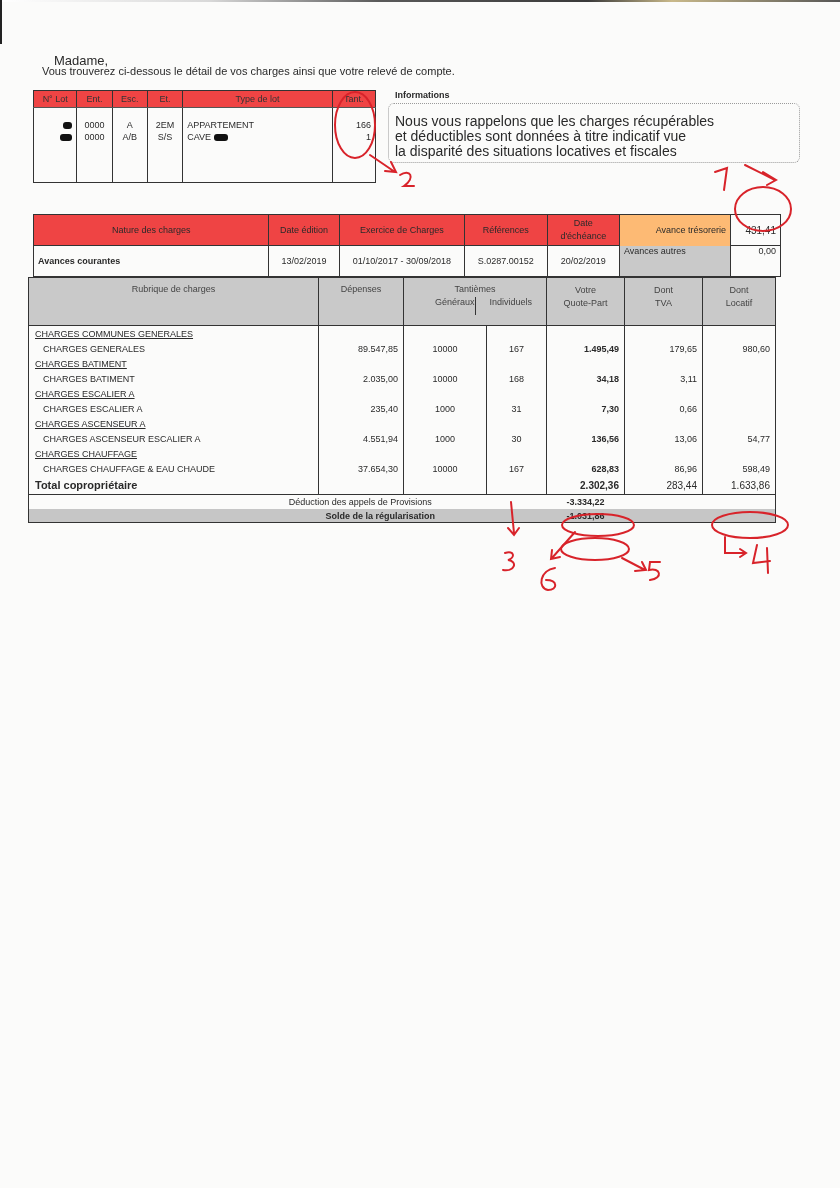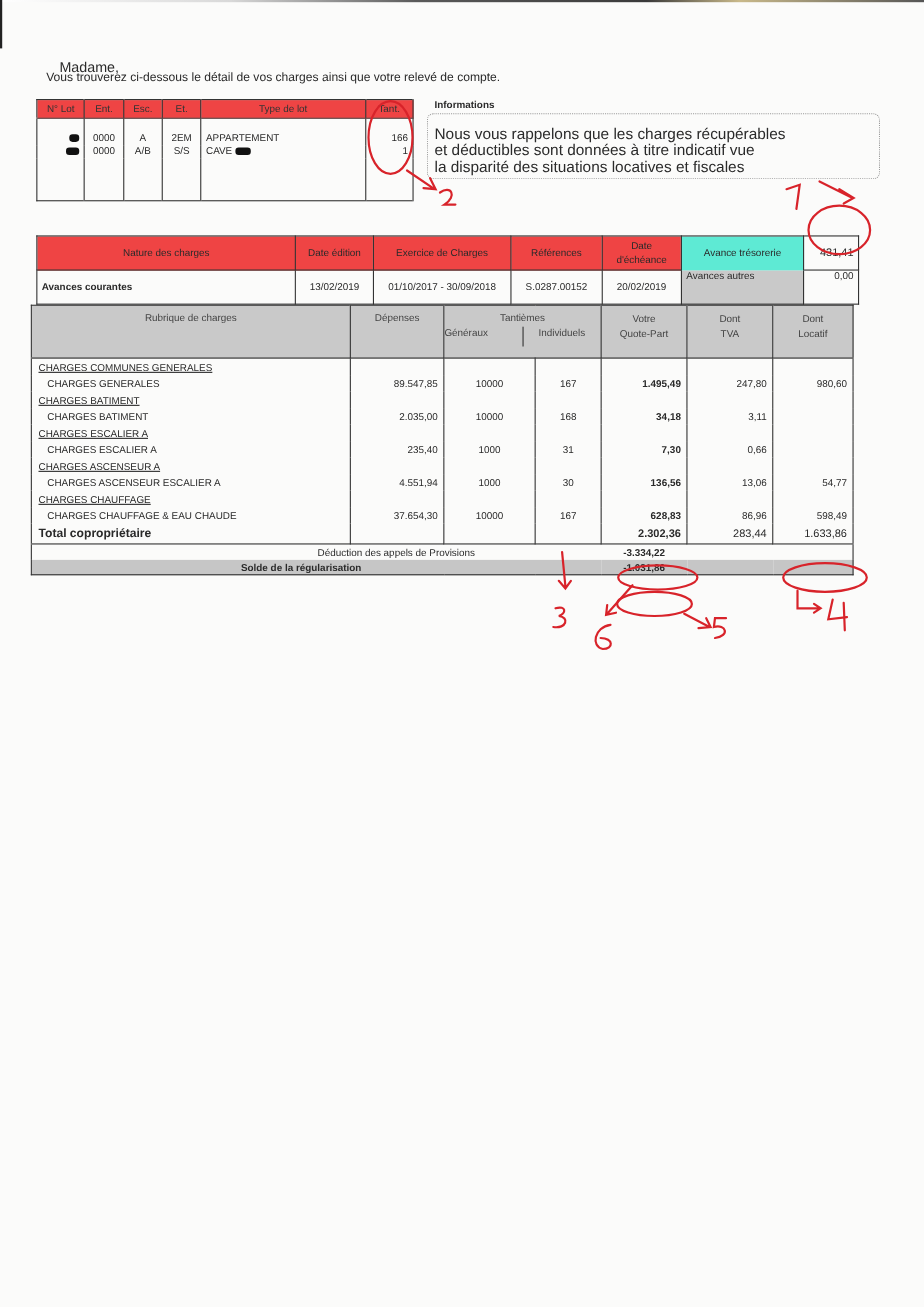--- a/index.html
+++ b/index.html
@@ -24,21 +24,21 @@
   .redact { display: inline-block; background: #111; border-radius: 3px; height: 7px; vertical-align: middle; }
 
   
   .info-title { position: absolute; left: 395px; top: 90px; font-size: 9px; font-weight: bold; }
   .info-box { position: absolute; left: 388px; top: 103px; width: 410px; height: 58px; border: 1px dotted #9a9a9a; border-radius: 6px; }
   .info-line { position: absolute; left: 395px; font-size: 14px; }
 
   
   #summary { left: 33px; top: 194px; width: 748px; border: 1.5px solid #333; margin-top: 20px; }
   #summary td { border: 1px solid #333; text-align: center; height: 30px; padding: 0 4px; }
-  #summary .adv-label { text-align: center; background: #5eead4; border-bottom: none; }
+  #summary .adv-label { text-align: right; background: #fdba74; border-bottom: none; }
   #summary .adv-label2 { text-align: left; background: #c9c9c9; border-top: none; vertical-align: top; }
   #summary .num { text-align: right; }
 
   
   #charges { left: 28px; top: 277px; width: 748px; border: 1.5px solid #333; }
   #charges th { background: #c9c9c9; border-right: 1px solid #333; border-bottom: 1px solid #333; color: #444; height: 40px; vertical-align: top; padding-top: 6px; }
   #charges td { border-right: 1px solid #333; height: 15px; padding: 0 5px; }
   #charges .num { text-align: right; }
   #charges .ctr { text-align: center; }
   #charges .bold { font-weight: bold; }
@@ -137,21 +137,21 @@
   </table>
 
 <table id="charges">
   <tbody>
       <tr>
     <th style="width:287px" rowspan="1">Rubrique de charges</th>
     <th style="width:82px">Dépenses</th>
     <th colspan="2" style="width:126px; padding:0">
       <div style="padding-top:6px">Tantièmes</div>
       <div style="display:flex; margin-top:3px">
-        <div style="flex:1; text-align:left; padding-bottom:8px">Généraux</div>
+        <div style="flex:1; text-align:right; padding-bottom:8px">Généraux</div>
         <div style="flex:1; text-align:center; border-left:1px solid #333; padding-bottom:8px">Individuels</div>
       </div>
     </th>
     <th style="width:75px; line-height:13px"><span>Votre</span><br><span>Quote-Part</span></th>
     <th style="width:75px; line-height:13px"><span>Dont</span><br><span>TVA</span></th>
     <th style="width:70px; line-height:13px; border-right:none"><span>Dont</span><br><span>Locatif</span></th>
   </tr>
 
   <tr>
         <td class="sect">CHARGES COMMUNES GENERALES</td>
@@ -161,21 +161,21 @@
         <td></td>
         <td></td>
         <td style="border-right:none"></td>
       </tr>
   <tr>
     <td class="item">CHARGES GENERALES</td>
     <td class="num">89.547,85</td>
     <td class="ctr">10000</td>
     <td class="ctr">167</td>
     <td class="num bold">1.495,49</td>
-    <td class="num">247,80</td>
+    <td class="num">179,65</td>
     <td class="num" style="border-right:none">980,60</td>
   </tr>
 
   <tr>
         <td class="sect">CHARGES BATIMENT</td>
         <td></td>
         <td></td>
         <td></td>
         <td></td>
         <td></td>
@@ -257,21 +257,21 @@
     <td class="num" style="font-size:10px">283,44</td>
     <td class="num" style="font-size:10px; border-right:none">1.633,86</td>
   </tr>
   <tr class="deduct">
     <td colspan="4" style="text-align:center; padding-left:150px">Déduction des appels de Provisions</td>
     <td class="num bold" style="text-align:center">-3.334,22</td>
     <td></td>
         <td></td>
   </tr>
   <tr class="solde">
-    <td colspan="4" class="bold" style="padding-left:190px">Solde de la régularisation</td>
+    <td colspan="4" class="bold" style="text-align:center; padding-left:190px">Solde de la régularisation</td>
     <td class="num bold" style="text-align:center">-1.031,86</td>
     <td></td>
         <td></td>
   </tr>
 </tbody>
   </table>
 
 <svg class="ann" width="840" height="1188" viewBox="0 0 840 1188">
   <g fill="none" stroke="#d8232a" stroke-width="2" stroke-linecap="round">
 

